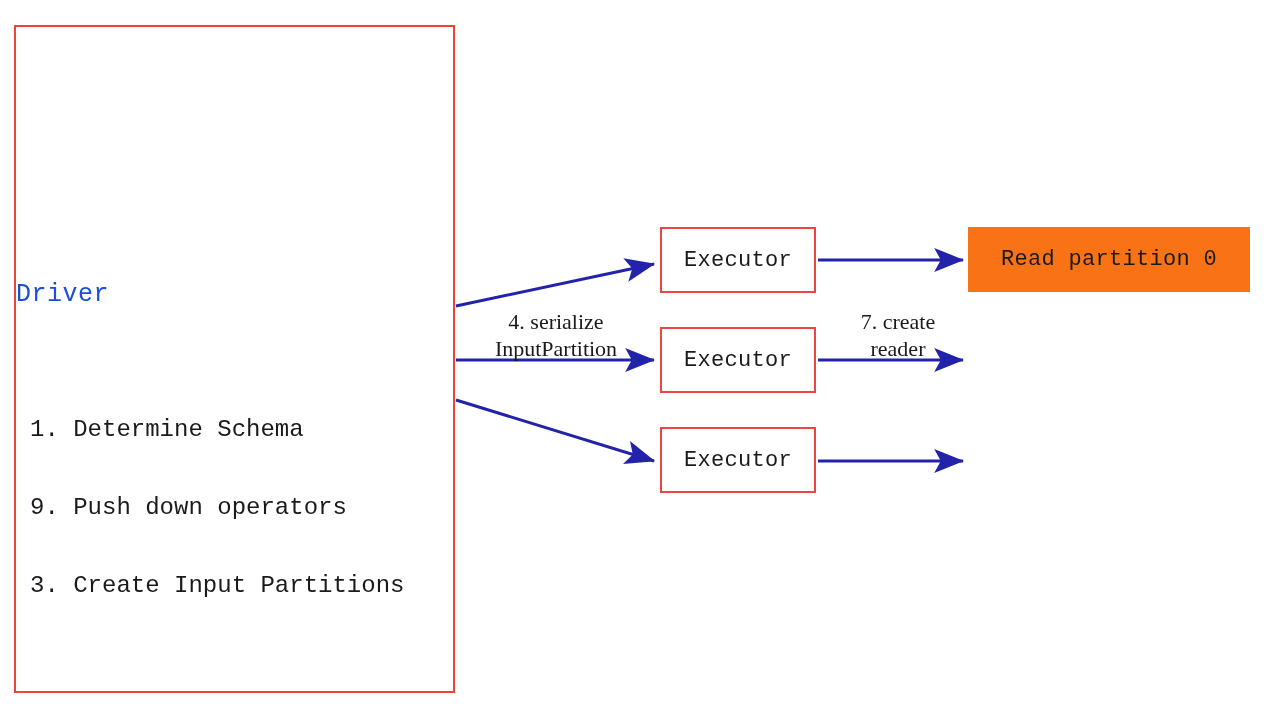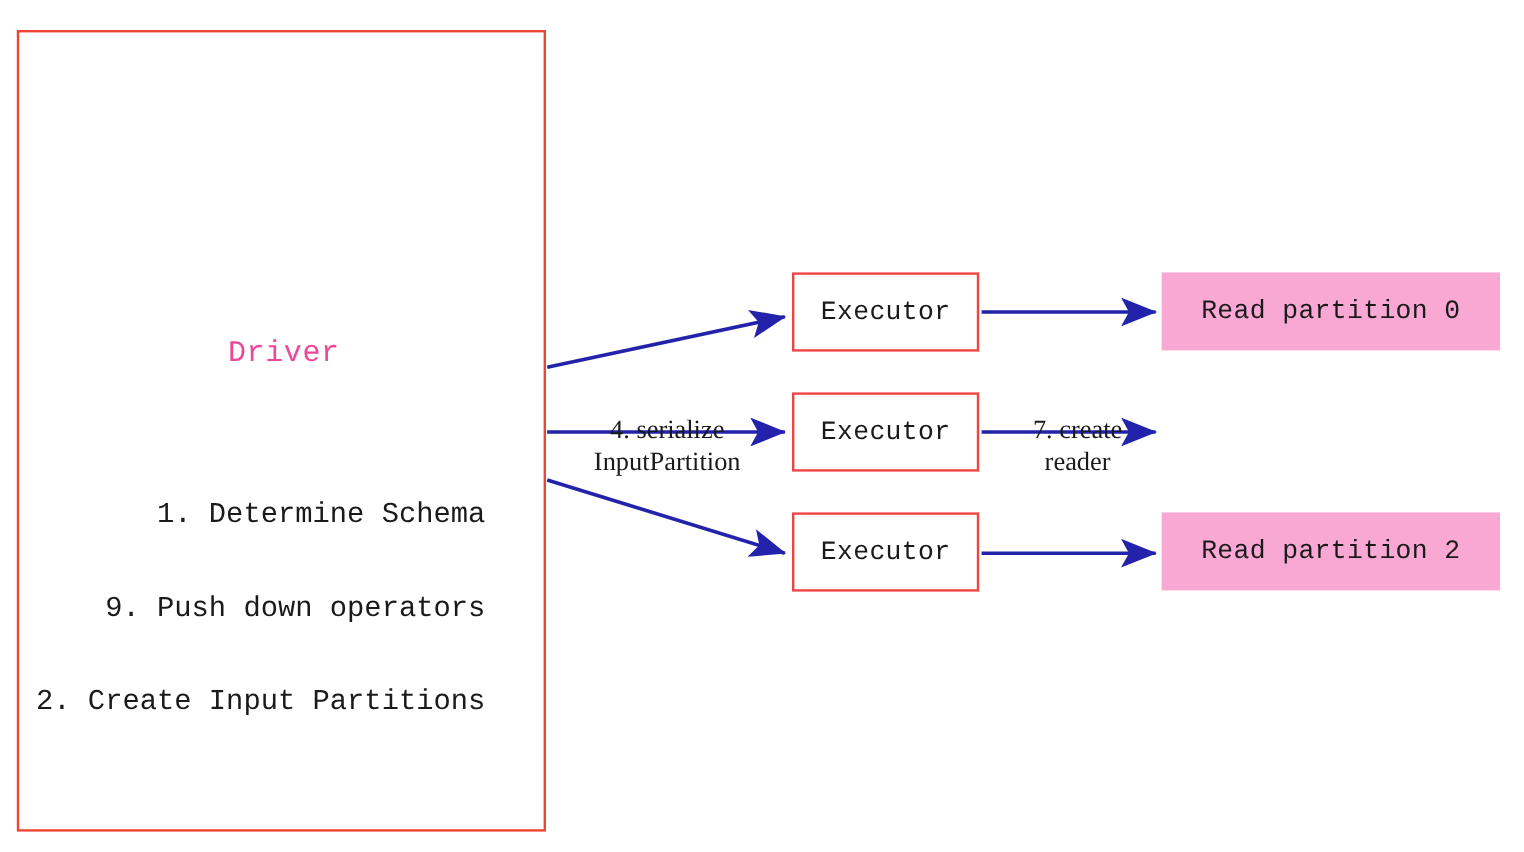--- a/index.html
+++ b/index.html
@@ -25,37 +25,36 @@
     height: 668px;
     border: 2px solid #ee4433;
     background: #ffffff;
     box-sizing: border-box;
   }
   .driver-title {
     position: absolute;
     left: 0;
     top: 253px;
     width: 441px;
-    text-align: center;
+    text-align: left;
     font-family: "Liberation Mono", "DejaVu Sans Mono", monospace;
     font-size: 25px;
-    color: #ec4899;
+    color: #1d4ed8;
     letter-spacing: 0.5px;
     white-space: pre;
   }
   .driver-steps {
     position: absolute;
     left: 14px;
     top: 338px;
     font-family: "Liberation Mono", "DejaVu Sans Mono", monospace;
     font-size: 24px;
     line-height: 26px;
     color: #1a1a1a;
     white-space: pre;
-    text-align: right;
   }
   .driver-steps div { white-space: pre; }
 
   
   .executor-box {
     position: absolute;
     width: 156px;
     height: 66px;
     border: 2px solid #ef4444;
     background: #ffffff;
@@ -72,21 +71,21 @@
   .exec-1 { left: 660px; top: 227px; }
   .exec-2 { left: 660px; top: 327px; }
   .exec-3 { left: 660px; top: 427px; }
 
   
   .partition-box {
     position: absolute;
     left: 968px;
     width: 282px;
     height: 65px;
-    background: #f9a8d4;
+    background: #f97316;
     display: flex;
     align-items: center;
     justify-content: center;
     font-family: "Liberation Mono", "DejaVu Sans Mono", monospace;
     font-size: 22px;
     color: #1a1a1a;
     letter-spacing: 0.3px;
     white-space: pre;
   }
   .part-1 { top: 227px; }
@@ -95,21 +94,20 @@
 
   
   .edge-label {
     position: absolute;
     font-family: "Liberation Serif", "DejaVu Serif", serif;
     font-size: 22px;
     line-height: 27px;
     color: #1a1a1a;
     text-align: center;
     white-space: pre;
-    margin-top: 36px;
   }
   .label-serialize { left: 468px; top: 308px; width: 176px; }
   .label-reader    { left: 836px; top: 308px; width: 124px; }
 
   
   #arrows {
     position: absolute;
     left: 0; top: 0;
     width: 1270px;
     height: 710px;
@@ -139,29 +137,28 @@
     <line x1="818" y1="360" x2="963" y2="360" stroke="#2222aa" stroke-width="3" marker-end="url(#ah)"></line>
 
     <line x1="818" y1="461" x2="963" y2="461" stroke="#2222aa" stroke-width="3" marker-end="url(#ah)"></line>
   </svg>
 
   <div class="driver-box">
     <div class="driver-title">Driver</div>
     <div class="driver-steps">
       <div>1. Determine Schema</div>
       <div>9. Push down operators</div>
-      <div>2. Create Input Partitions</div>
+      <div>3. Create Input Partitions</div>
     </div>
   </div>
 
   <div class="executor-box exec-1">Executor</div>
   <div class="executor-box exec-2">Executor</div>
   <div class="executor-box exec-3">Executor</div>
 
   <div class="partition-box part-1">Read partition 0</div>
-  <div class="partition-box part-3">Read partition 2</div>
 
   <div class="edge-label label-serialize">4. serialize
 InputPartition</div>
   <div class="edge-label label-reader">7. create
 reader</div>
 
 </div>
 
 </body></html>

